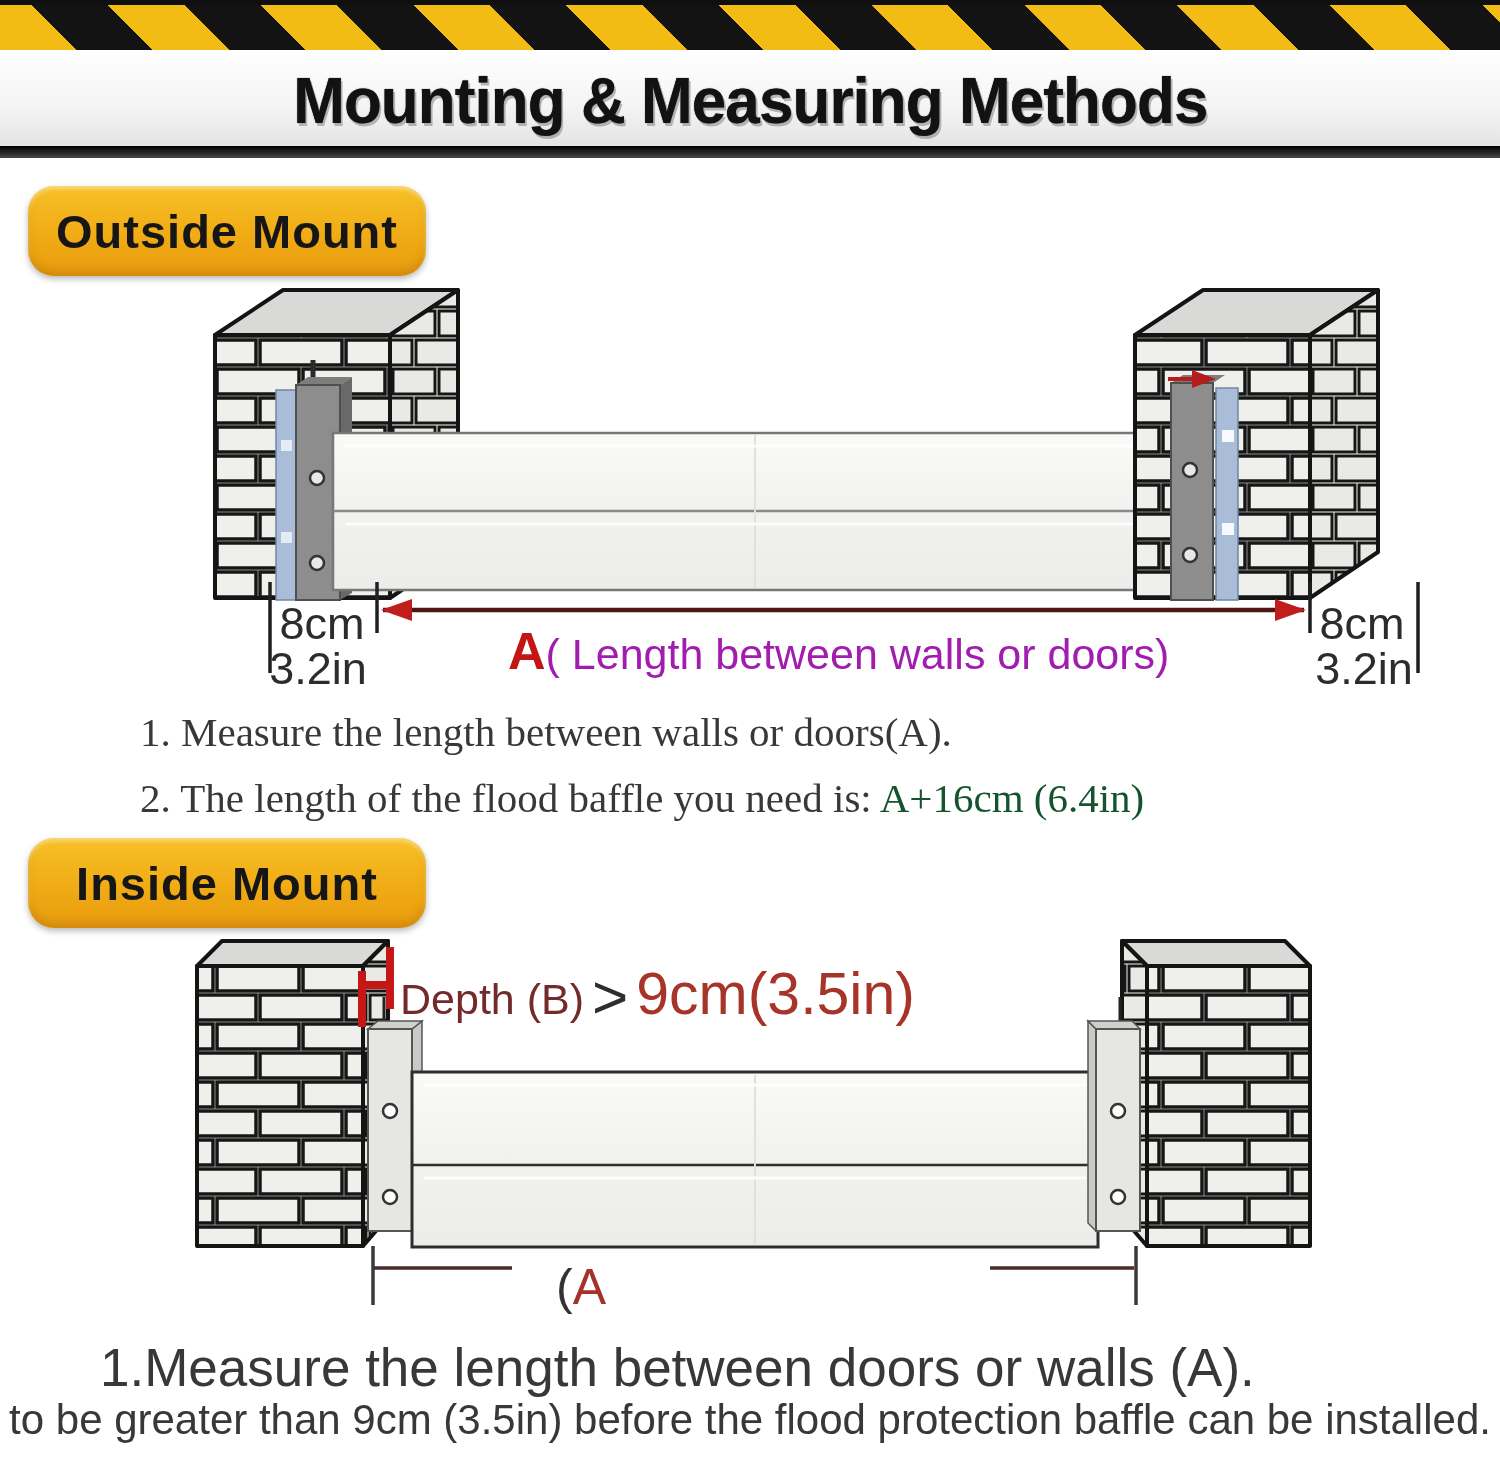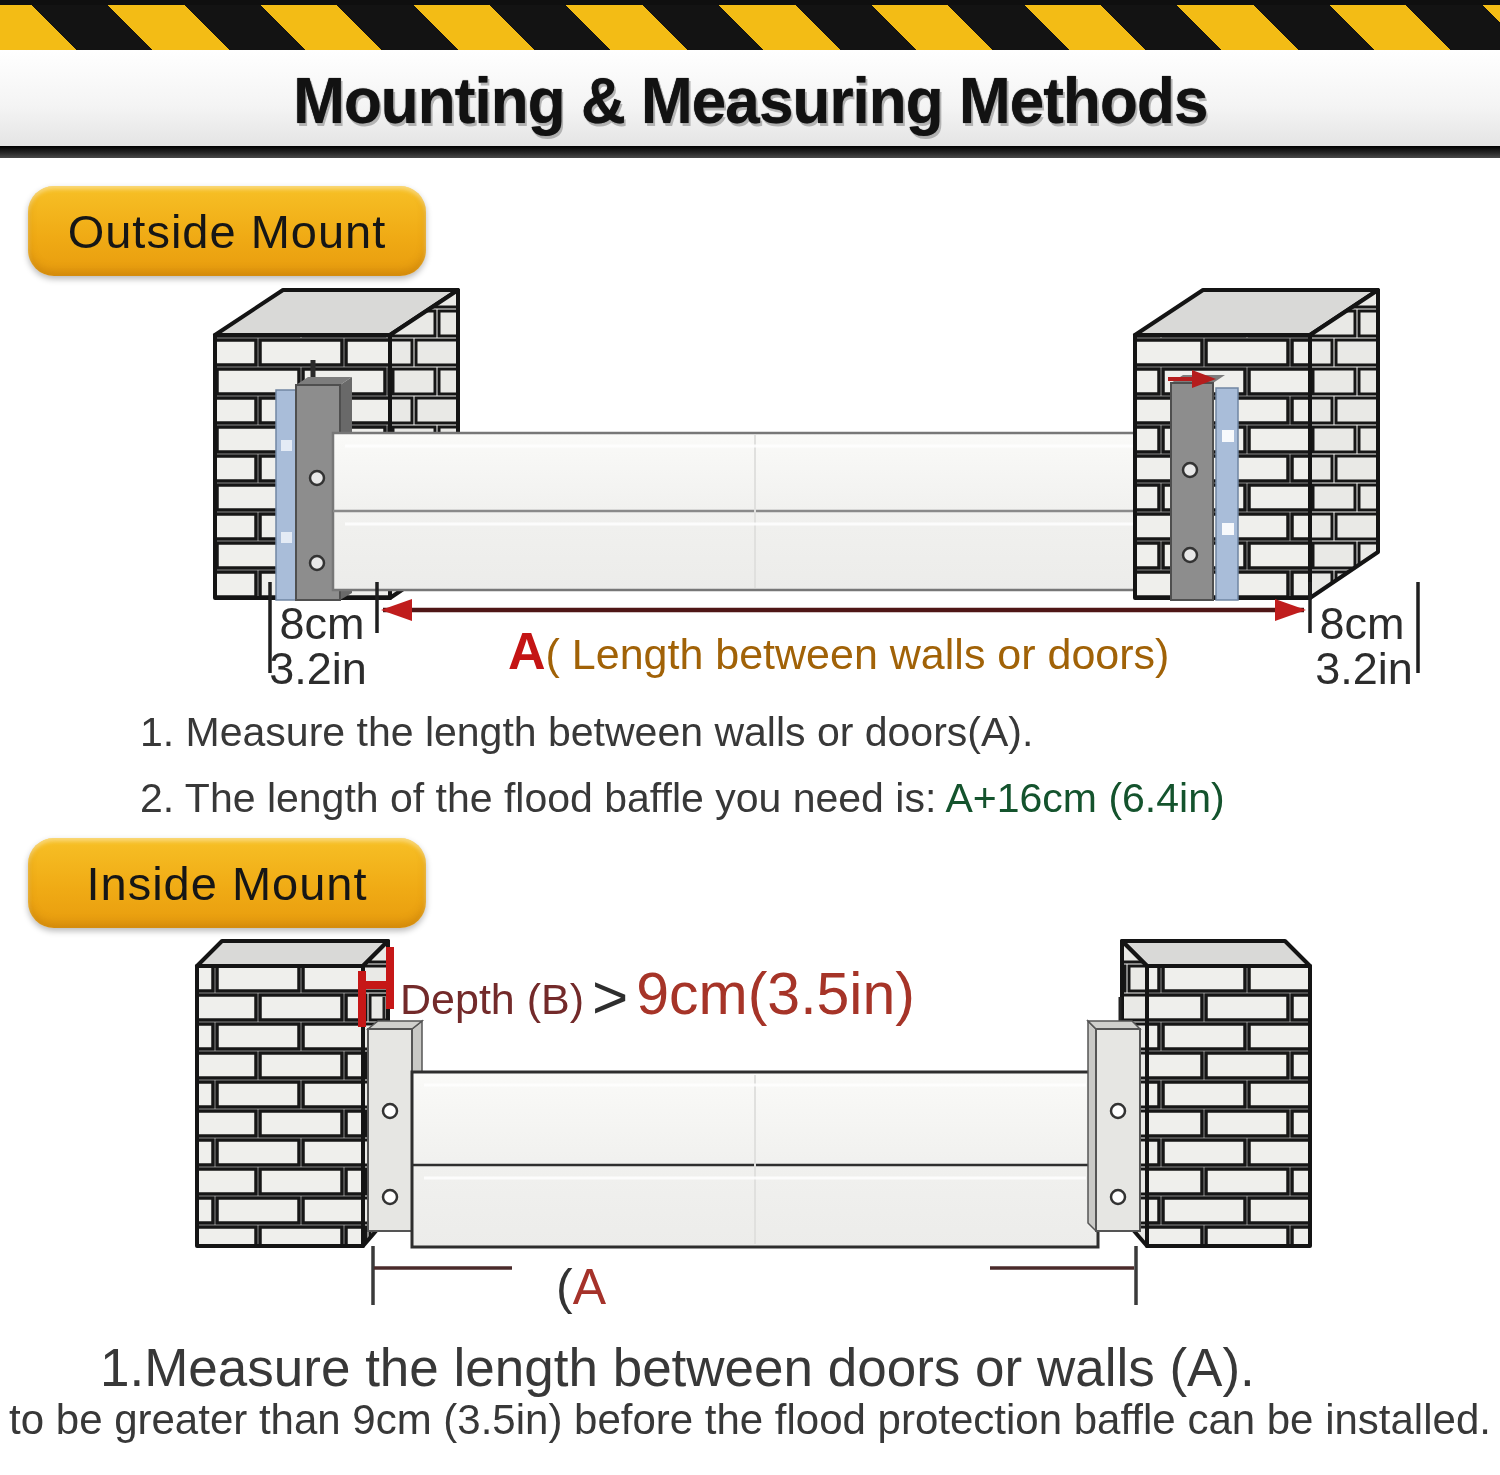--- a/index.html
+++ b/index.html
@@ -25,38 +25,38 @@
     white-space:nowrap;
   }
   .title-rule{position:absolute;top:146px;left:0;width:100%;height:12px;
     background:linear-gradient(180deg,#000 0%,#2a2a2a 60%,#4a4a4a 100%);}
   
   .badge{
     position:absolute;left:28px;width:398px;height:90px;border-radius:26px;
     background:linear-gradient(180deg,#f7c026 0%,#f0ab15 55%,#e89c0e 100%);
     box-shadow:0 3px 6px rgba(0,0,0,0.28), inset 0 -5px 9px rgba(150,85,0,0.28), inset 0 3px 4px rgba(255,235,170,0.7);
     display:flex;align-items:center;justify-content:center;
-    font-size:47px;color:#161616;letter-spacing:1px;white-space:nowrap;
+    font-size:47px;color:#161616;letter-spacing:1px;white-space:nowrap;font-weight:bold;
   }
   .badge-outside{top:186px;}
   .badge-inside{top:838px;text-align:right;}
   
   .diagram{position:absolute;left:0;}
   
   .ov{position:absolute;white-space:nowrap;line-height:1;}
   .dim{font-size:45px;color:#2c2c2c;text-align:center;width:112px;}
   .dim-left-cm{left:266px;top:601px;}
   .dim-left-in{left:262px;top:646px;}
   .dim-right-cm{left:1306px;top:601px;}
   .dim-right-in{left:1308px;top:646px;}
   .spanlabel{left:508px;top:625px;display:flex;align-items:baseline;}
   .spanlabel .a{font-size:52px;font-weight:700;color:#c41414;}
-  .spanlabel .rest{font-size:43px;color:#a16207;}
+  .spanlabel .rest{font-size:43px;color:#a21caf;}
   .steps-outside{left:140px;top:712px;font-size:41px;color:#383838;}
-  .steps-outside .line{white-space:nowrap;line-height:1;}
+  .steps-outside .line{white-space:nowrap;line-height:1;font-family:Liberation Serif, serif;}
   .steps-outside .line+.line{margin-top:25px;}
   .red-strong{color:#14532d;margin-top:8px;}
   .depthlabel{left:400px;top:962px;display:flex;align-items:baseline;}
   .depthlabel .lbl{font-size:43px;color:#732a2a;}
   .depthlabel .gt{font-size:62px;color:#2e2e2e;margin:0 8px;position:relative;top:4px;}
   .depthlabel .val{font-size:59px;color:#a63428;}
   .lengthlabel{left:556px;top:1262px;display:flex;align-items:baseline;font-size:50px;color:#333333;}
   .lengthlabel .a{color:#a5322a;}
   .step-inside-1{left:100px;top:1341px;font-size:53px;color:#383838;}
   .steps-inside-2{left:0;top:1392px;width:1500px;text-align:center;font-size:42px;color:#383838;}

